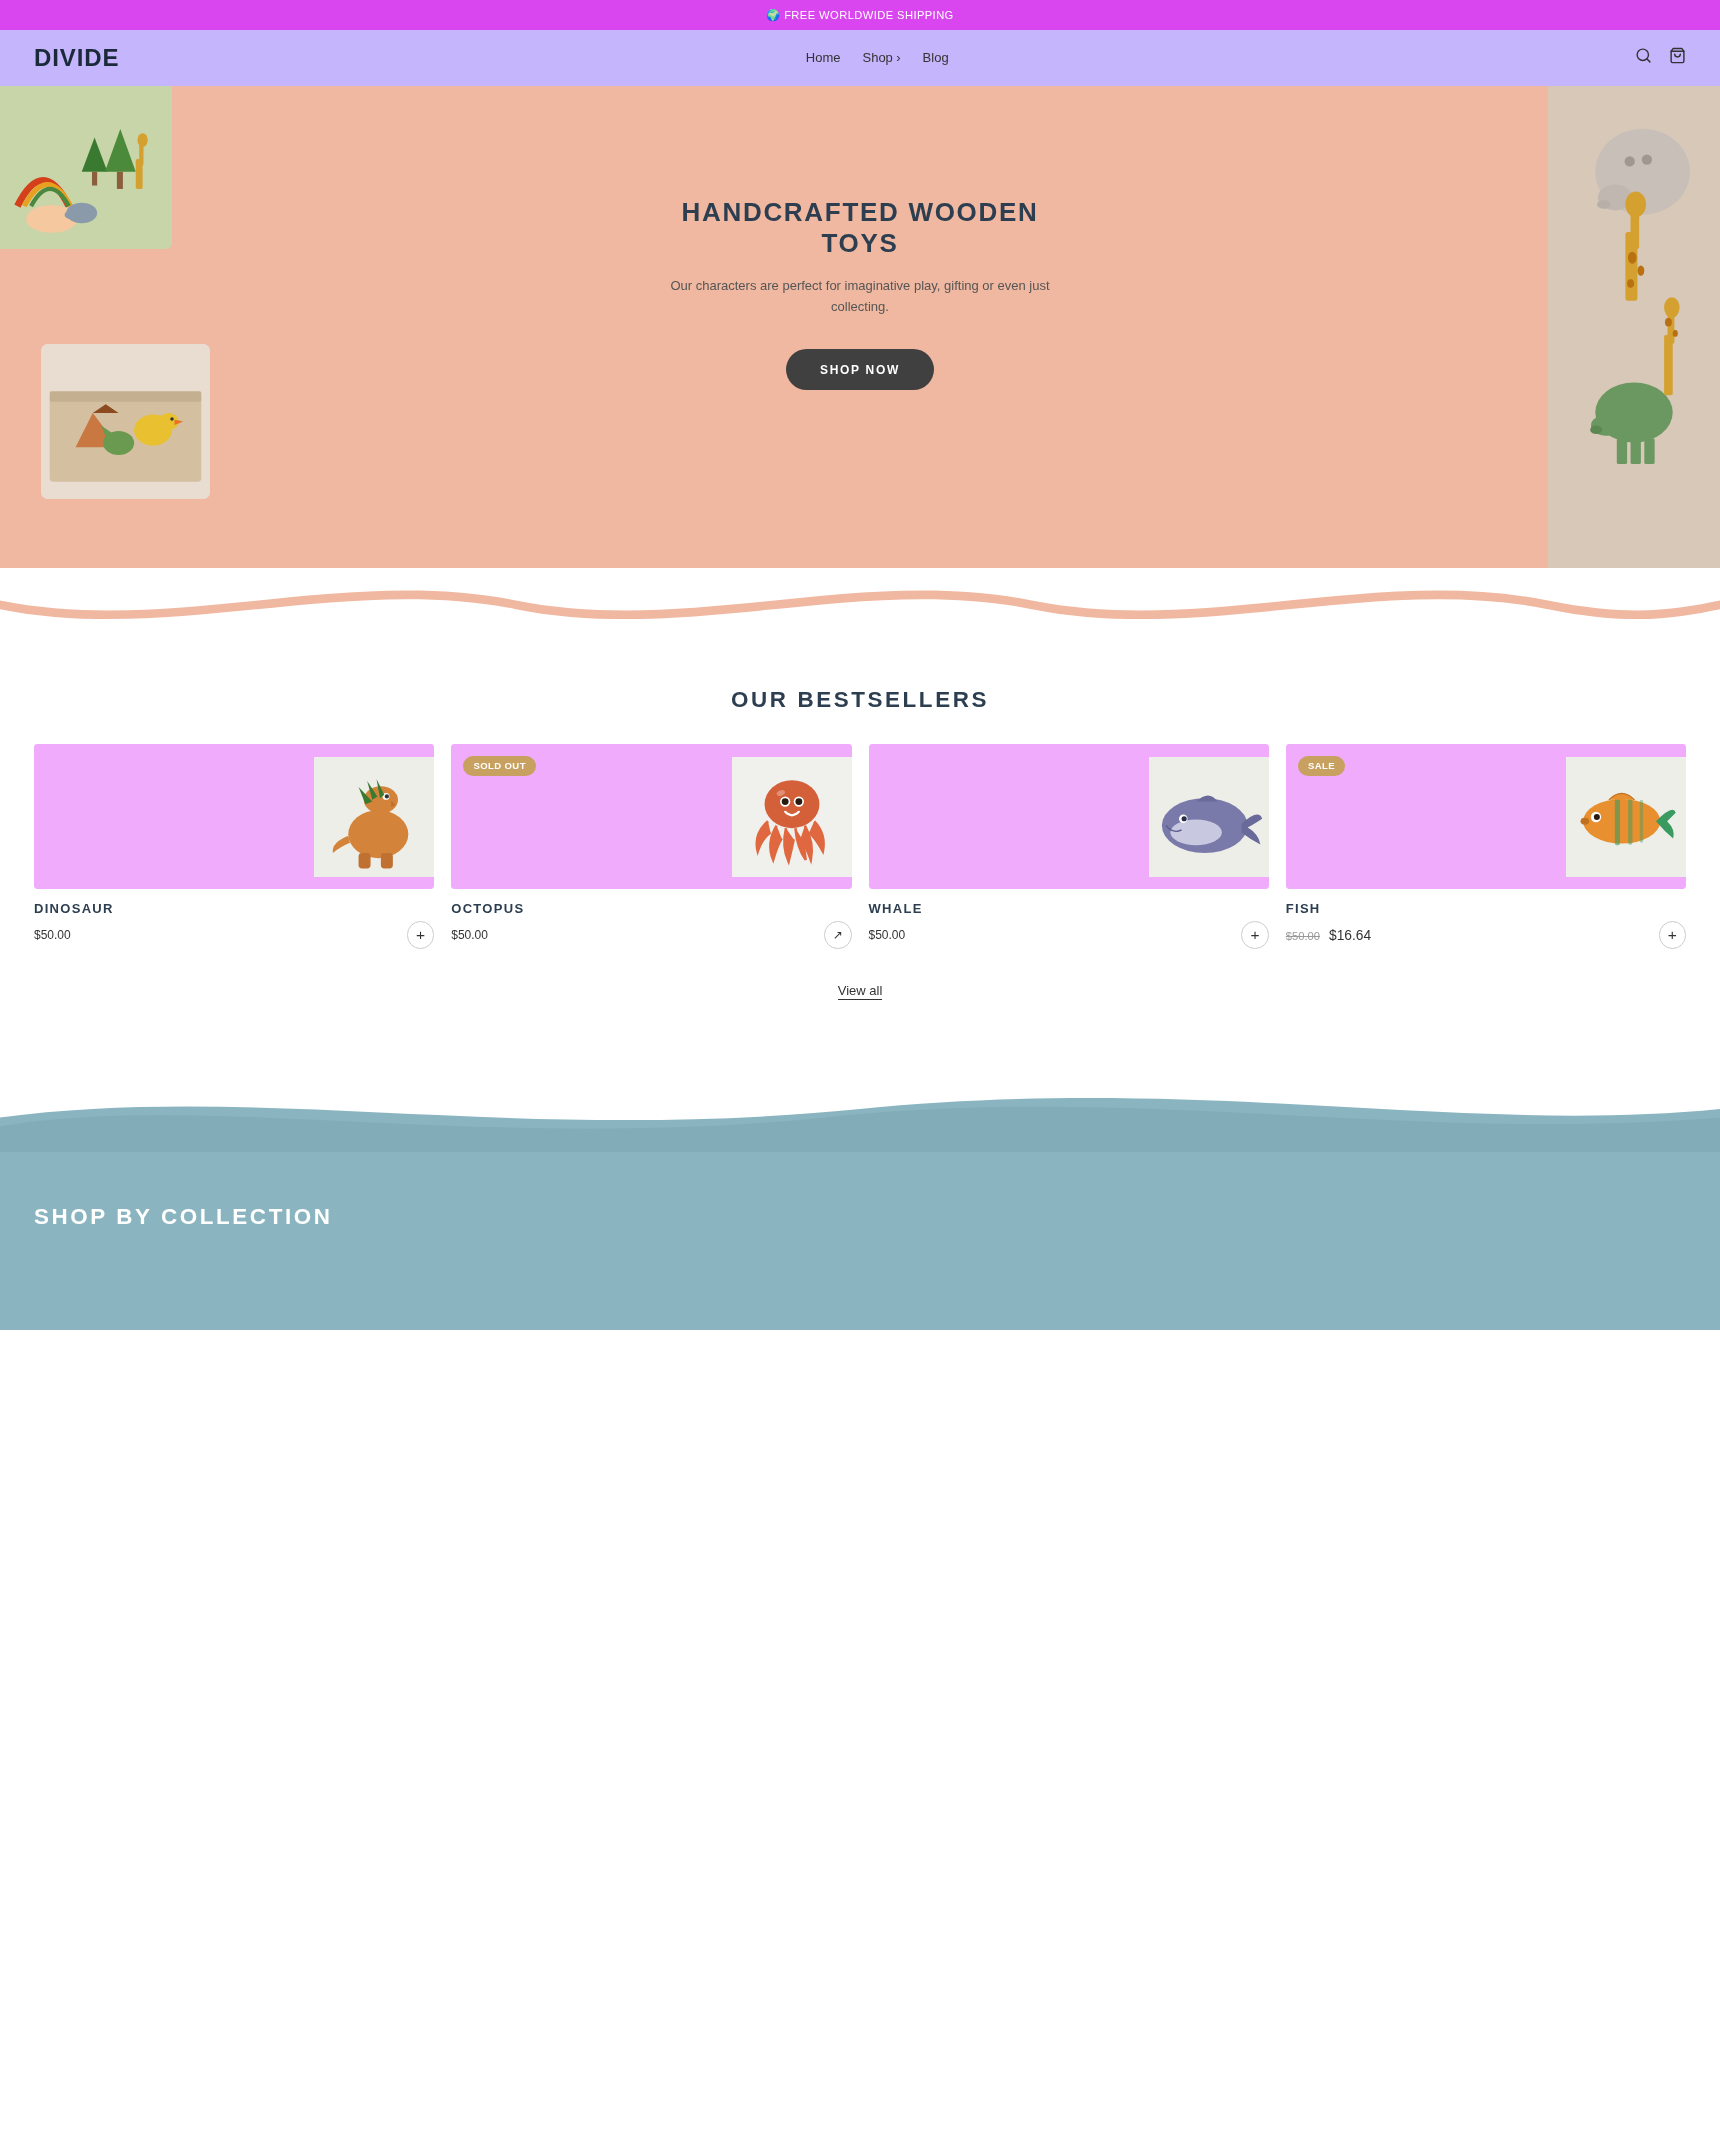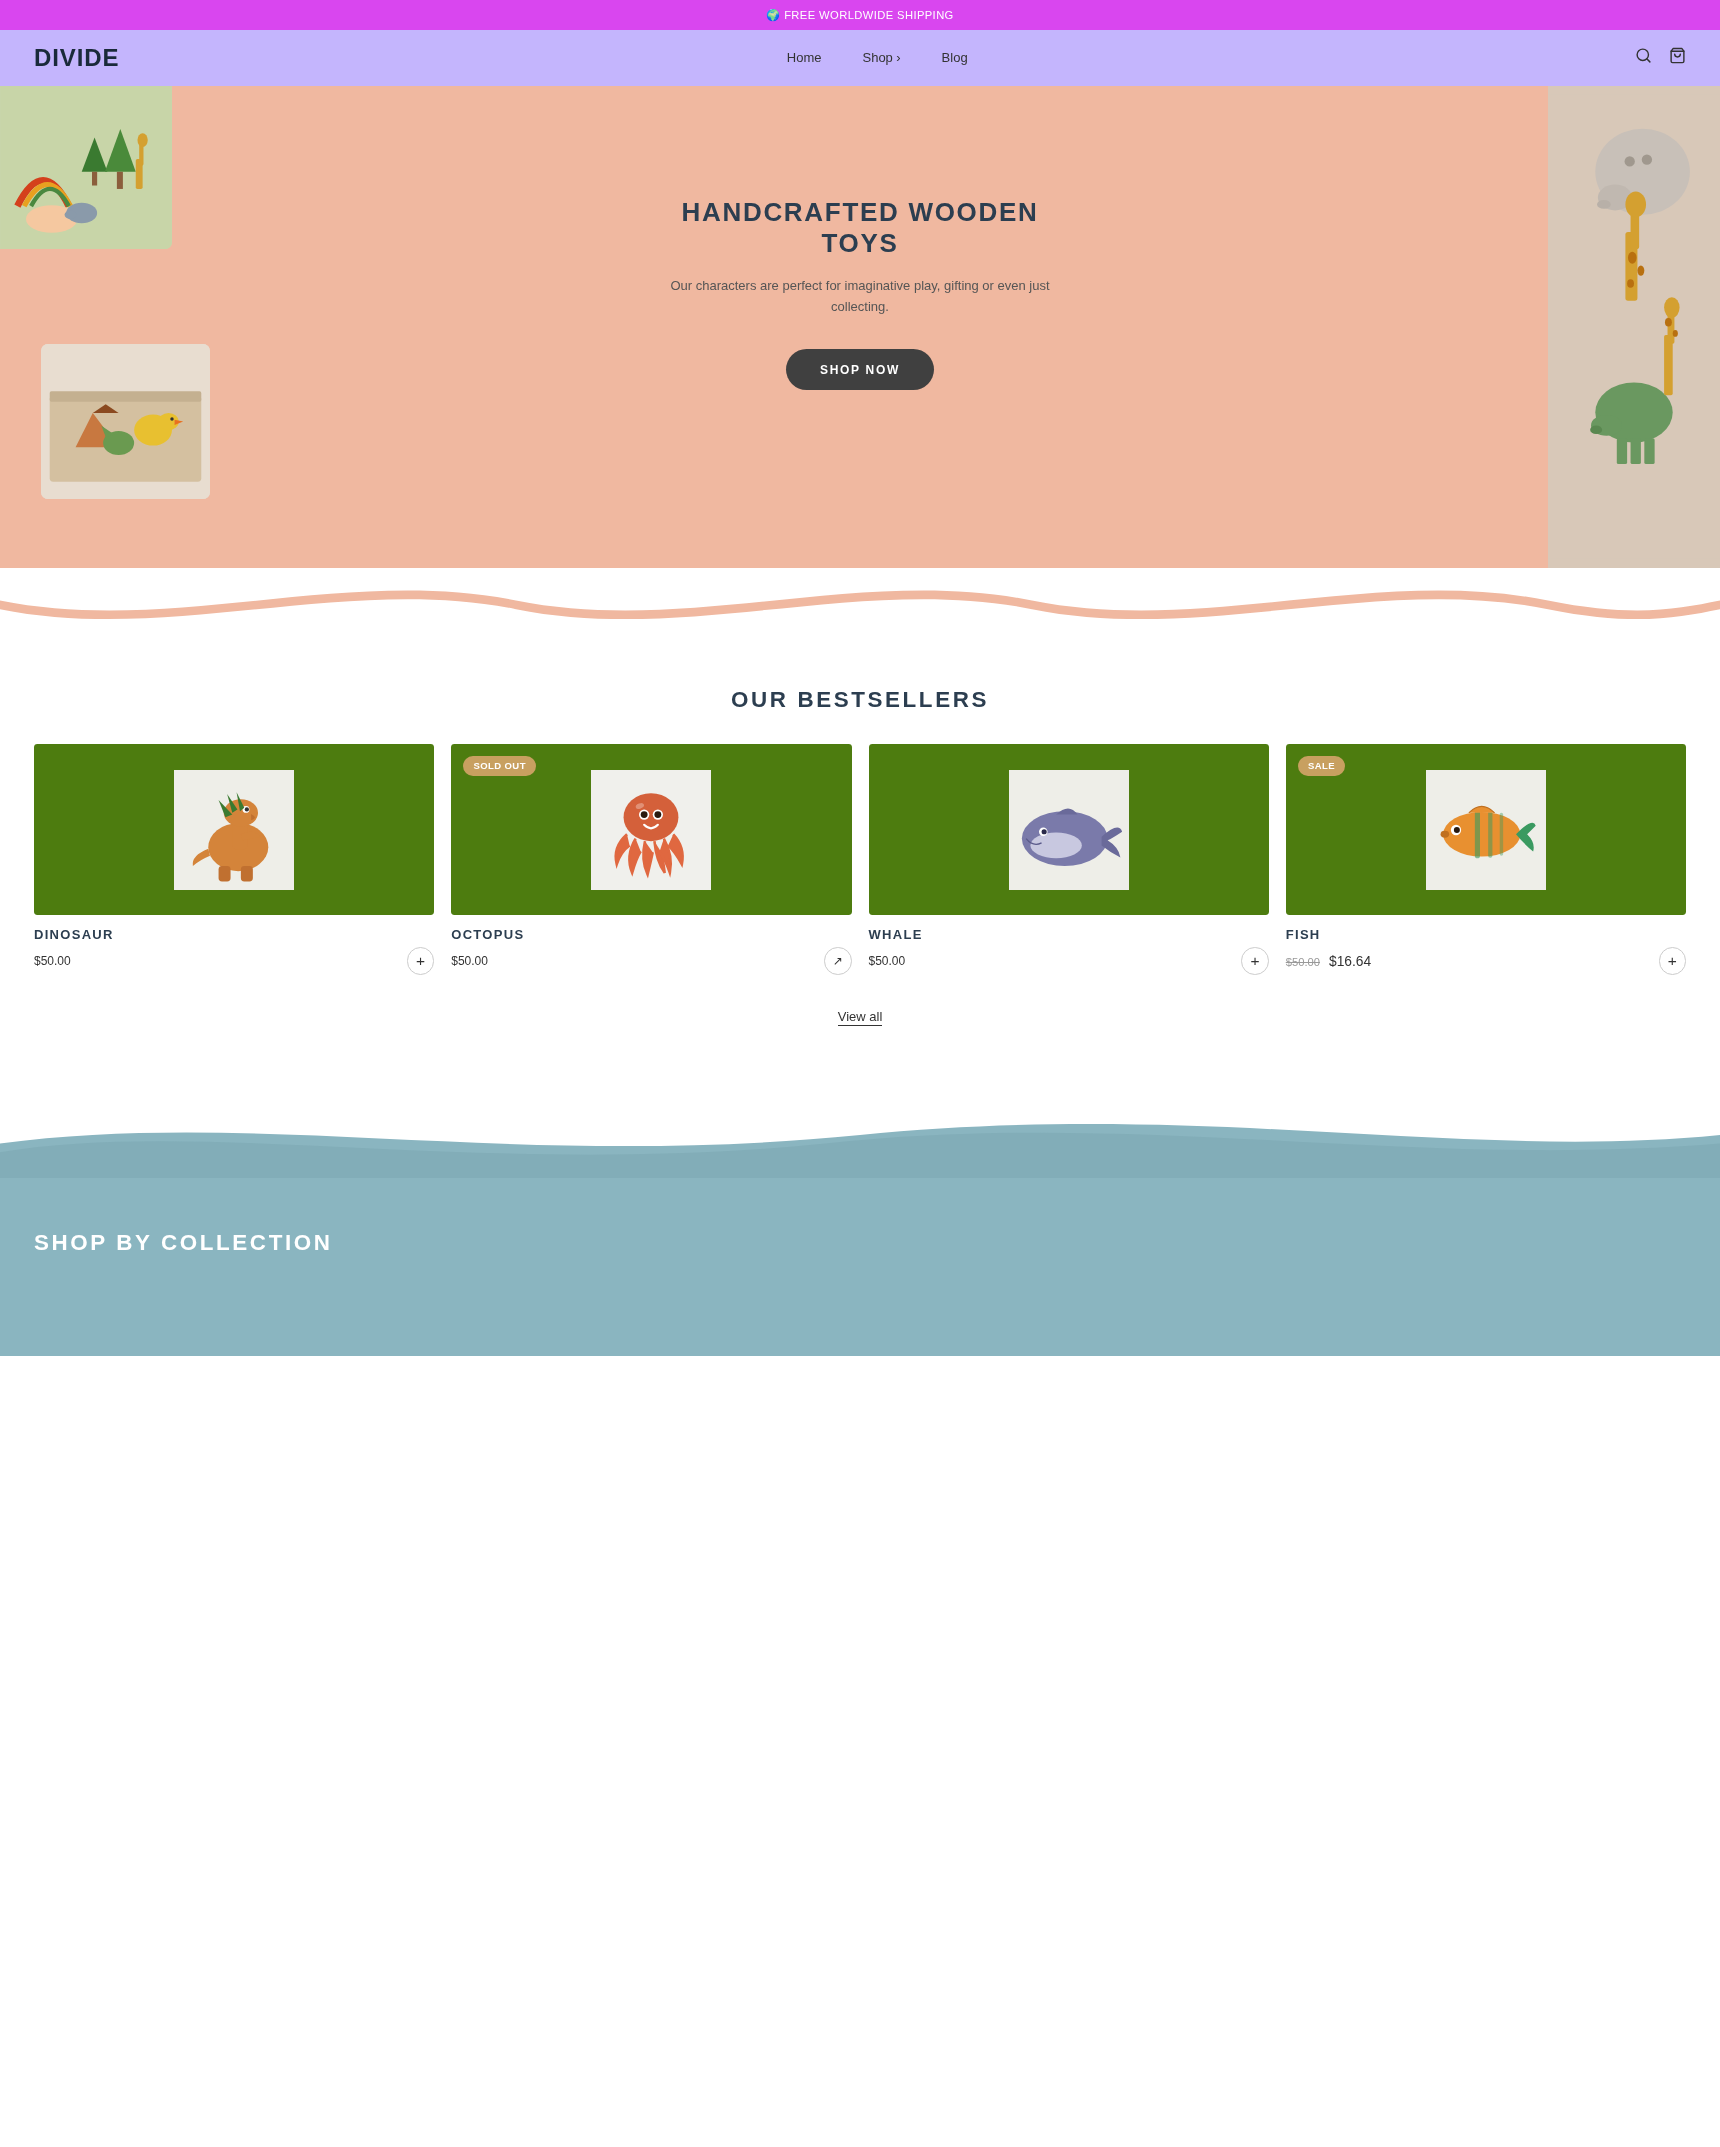--- a/index.html
+++ b/index.html
@@ -25,21 +25,21 @@
       border-bottom: none;
     }
     .header-logo {
       font-size: 24px;
       font-weight: 900;
       color: #1a2a3a;
       letter-spacing: 0.9px;
     }
     .header-nav {
       display: flex;
-      gap: 41px;
+      gap: 22px;
     }
     .header-nav a {
       text-decoration: none;
       color: #333;
       font-size: 13px;
     }
     .header-nav .shop-link {
       display: flex;
       align-items: center;
       gap: 3.4px;
@@ -158,28 +158,28 @@
       display: grid;
       grid-template-columns: repeat(4, 1fr);
       gap: 17px;
       margin-bottom: 34px;
     }
     .product-card {
       text-align: left;
       position: relative;
     }
     .product-image-wrap {
-      background: #4d7c0f;
+      background: #f0abfc;
       border-radius: 3.4px;
       overflow: hidden;
       position: relative;
-      height: 171px;
-      display: flex;
-      align-items: center;
-      justify-content: center;
+      height: 145px;
+      display: flex;
+      align-items: center;
+      justify-content: flex-end;
       margin-bottom: 12px;
     }
     .product-badge {
       position: absolute;
       top: 12px;
       left: 12px;
       padding: 4.3px 10.3px;
       border-radius: 17px;
       font-size: 9.5px;
       font-weight: 700;

